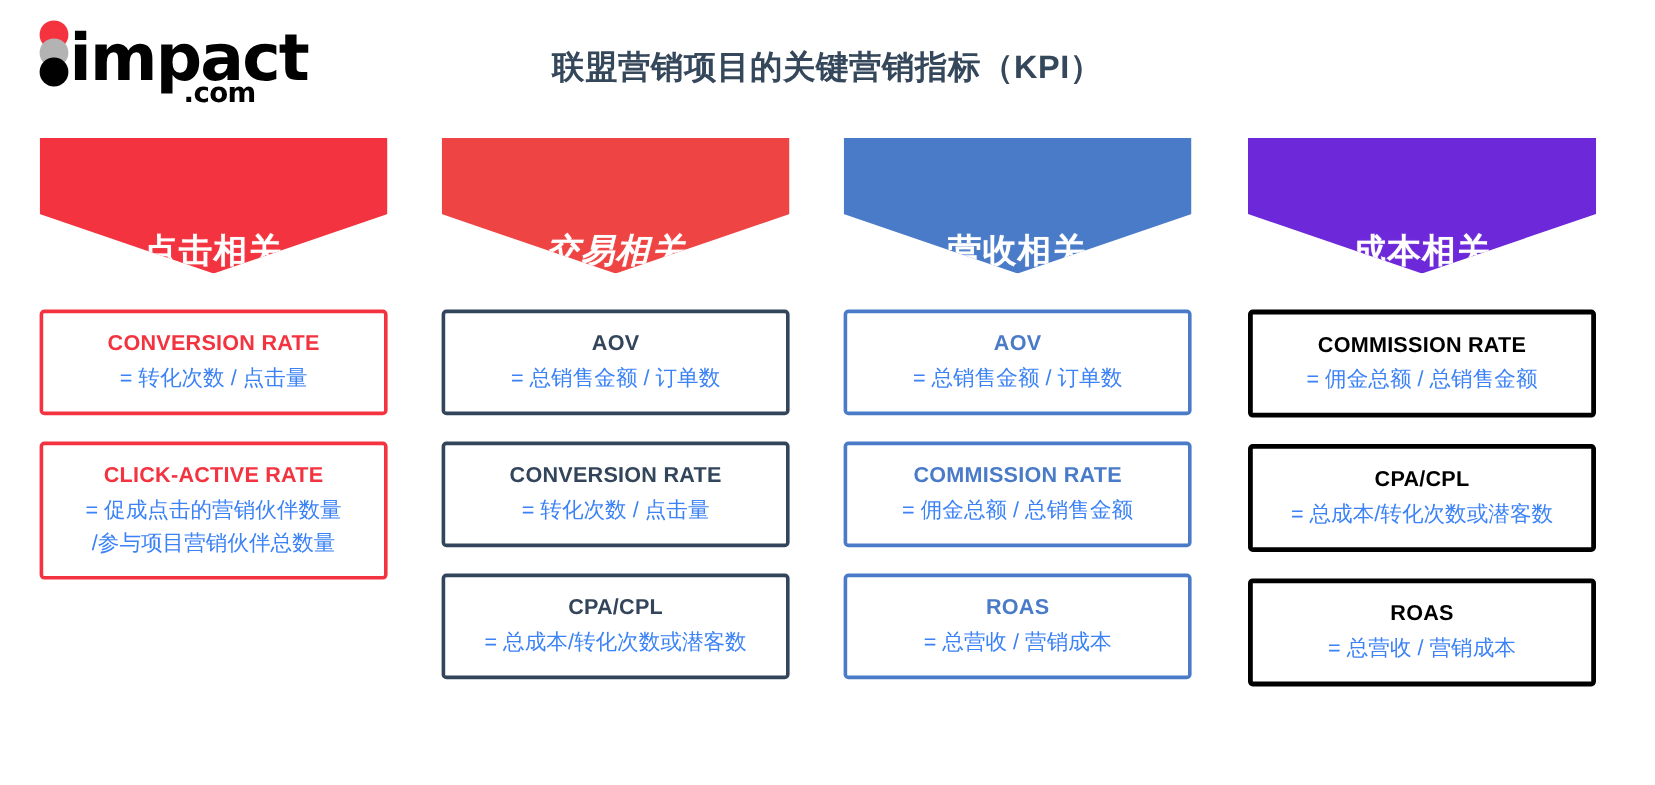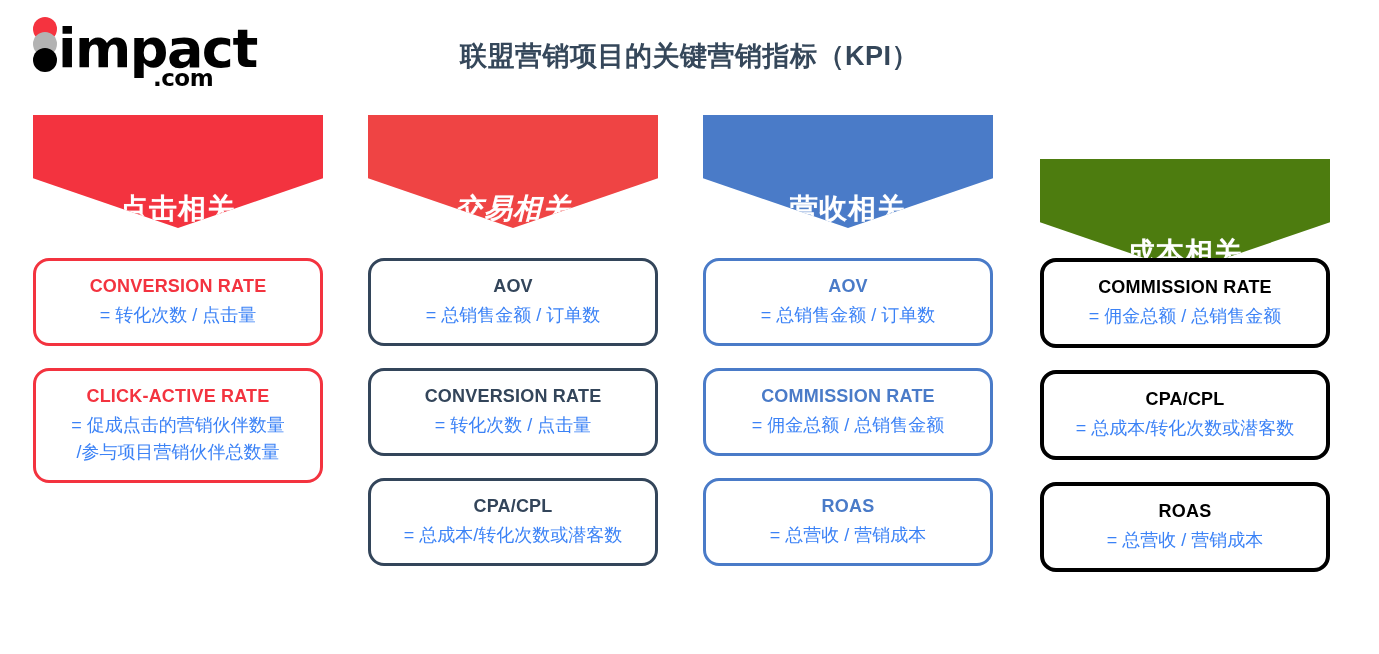--- a/index.html
+++ b/index.html
@@ -127,21 +127,21 @@
     position: absolute;
     top: 258px;
     left: 0;
     width: 290px;
   }
   .card {
     box-sizing: border-box;
     width: 290px;
     background: #ffffff;
     border-style: solid;
-    border-radius: 16px;
+    border-radius: 4px;
     margin-bottom: 22px;
     padding: 13px 6px 14px 6px;
     text-align: center;
   }
   .card-title {
     font-size: 18px;
     font-weight: 700;
     letter-spacing: 0.2px;
     line-height: 24px;
     margin-bottom: 4px;
@@ -221,21 +221,21 @@
           <div class="card-title" style="color: rgb(74, 123, 200);">COMMISSION RATE</div>
           <div class="card-formula">= 佣金总额 / 总销售金额</div>
         </div>
         <div class="card" style="border-color: rgb(74, 123, 200); border-width: 3px;">
           <div class="card-title" style="color: rgb(74, 123, 200);">ROAS</div>
           <div class="card-formula">= 总营收 / 营销成本</div>
         </div>
       </div>
     </div>
     <div class="column col-3">
-      <div class="banner" style="background: #4d7c0f; margin-top: 44px;">
+      <div class="banner" style="background: #6d28d9;">
         <span class="banner-label">成本相关</span>
       </div>
       <div class="cards">
         <div class="card" style="border-color: rgb(0, 0, 0); border-width: 4px;">
           <div class="card-title" style="color: rgb(0, 0, 0);">COMMISSION RATE</div>
           <div class="card-formula">= 佣金总额 / 总销售金额</div>
         </div>
         <div class="card" style="border-color: rgb(0, 0, 0); border-width: 4px;">
           <div class="card-title" style="color: rgb(0, 0, 0);">CPA/CPL</div>
           <div class="card-formula">= 总成本/转化次数或潜客数</div>

